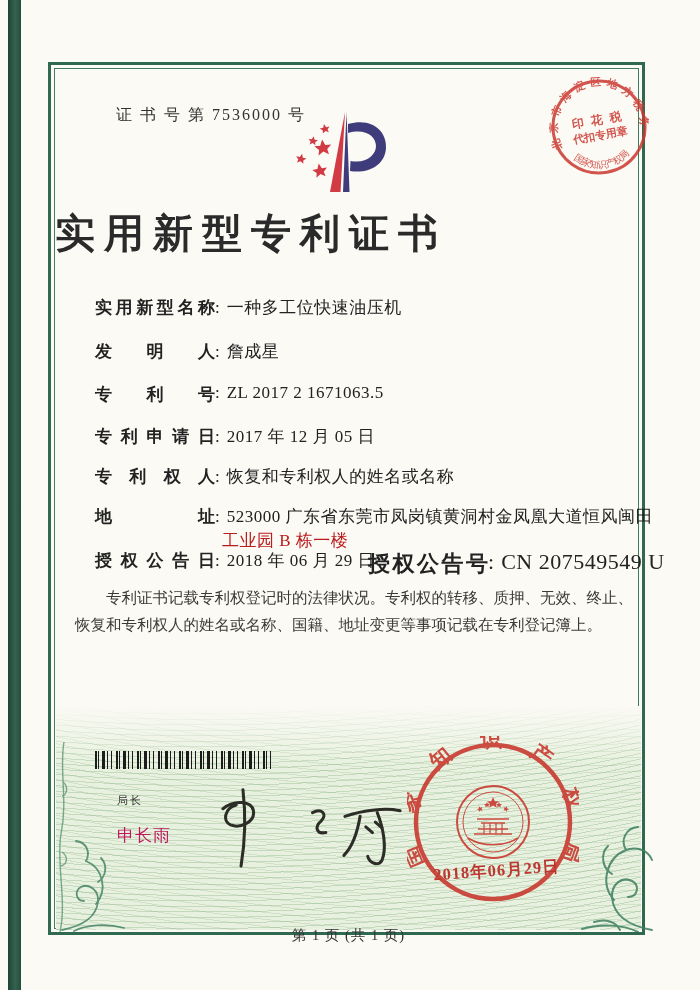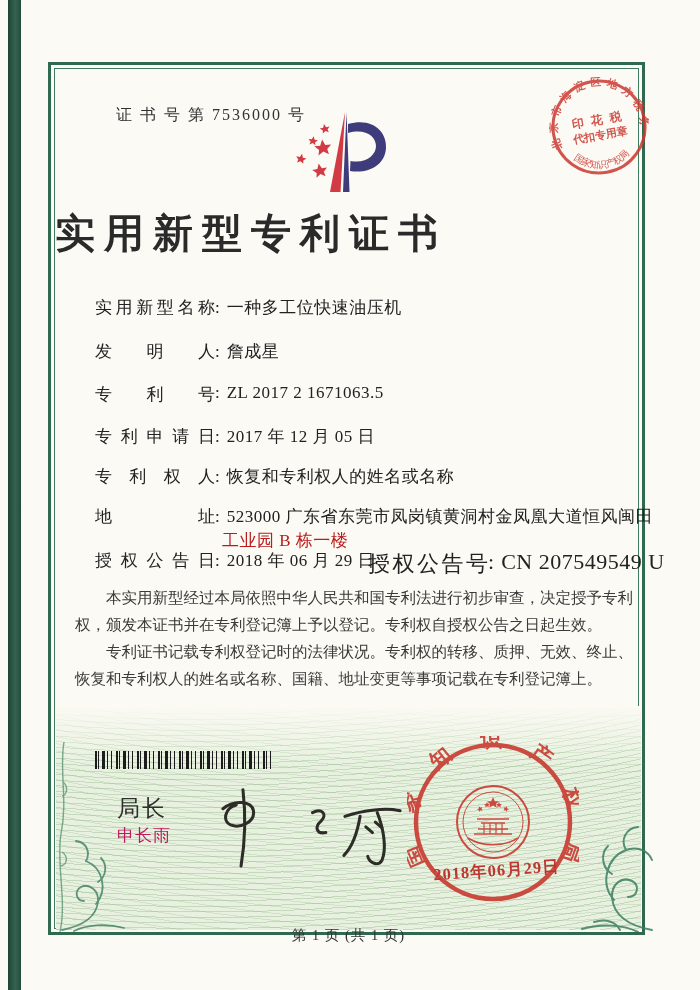--- a/index.html
+++ b/index.html
@@ -34,40 +34,40 @@
   }
   .cert-no{
     position:absolute;left:116px;top:105px;font-size:16px;letter-spacing:2px;color:#333;
   }
   .logo{position:absolute;left:291px;top:108px;width:112px;height:100px;}
   .title{
     position:absolute;left:55px;top:206px;width:587px;text-align:left;
     font-size:40px;font-weight:bold;letter-spacing:9px;color:#2a2a2a;
   }
   .frow{position:absolute;left:95px;font-size:17px;white-space:nowrap;color:#222;}
-  .flabel{display:inline-block;width:120px;text-align:justify;text-align-last:justify;vertical-align:top;}
+  .flabel{display:inline-block;width:120px;text-align:justify;text-align-last:justify;vertical-align:top;font-weight:bold;}
   .fcolon{display:inline-block;margin-right:7px;}
   .fval{letter-spacing:.5px;}
   .addr2{position:absolute;left:222px;top:529px;font-size:17px;letter-spacing:.5px;color:#b91c1c;}
   .frow-right{position:absolute;left:368px;font-size:22px;white-space:nowrap;color:#222;}
   .paras{
     position:absolute;left:75px;top:584px;width:558px;
     font-size:15.5px;line-height:27px;color:#3a3a38;text-align:justify;
   }
   .paras p{margin:0;text-indent:2em;}
   .barcode{
     position:absolute;left:95px;top:751px;width:176px;height:18px;z-index:3;
     background-image:repeating-linear-gradient(90deg,
       #1c1c1c 0 2px,transparent 2px 3px,
       #1c1c1c 3px 4px,transparent 4px 7px,
       #1c1c1c 7px 10px,transparent 10px 12px,
       #1c1c1c 12px 13px,transparent 13px 16px,
       #1c1c1c 16px 17px,transparent 17px 21px);
   }
-  .director-title{position:absolute;left:117px;top:793px;font-size:23px;letter-spacing:2px;z-index:3;color:#2e2e2c;font-family:Liberation Mono, monospace;}
+  .director-title{position:absolute;left:117px;top:793px;font-size:11px;letter-spacing:2px;z-index:3;color:#2e2e2c;font-family:Liberation Mono, monospace;}
   .director-name{position:absolute;left:117px;top:824px;font-size:17px;letter-spacing:1px;z-index:3;color:#be185d;}
   .signature{position:absolute;left:202px;top:776px;width:200px;height:95px;z-index:3;}
   .seal{position:absolute;left:407px;top:736px;width:172px;height:172px;z-index:5;opacity:.9;}
   .tax-stamp{position:absolute;left:549px;top:77px;width:100px;height:100px;z-index:5;opacity:.85;}
   .pagenum{
     position:absolute;left:55px;top:926px;width:587px;text-align:center;
     font-size:14.5px;letter-spacing:1px;color:#333;z-index:3;
   }
   .flourish{position:absolute;z-index:2;}
   svg text{font-family:"Liberation Serif","DejaVu Serif",serif;}
@@ -155,21 +155,20 @@
 </div>
 <div class="addr2">工业园 B 栋一楼</div>
 <div class="frow" style="top:549px">
   <span class="flabel">授权公告日</span><span class="fcolon">:</span><span class="fval">2018 年 06 月 29 日</span>
 </div>
 <div class="frow-right" style="top:549px">
   <span class="flabel">授权公告号</span><span class="fcolon">:</span><span class="fval">CN 207549549 U</span>
 </div>
 
 <div class="paras">
-  <p>本实用新型经过本局依照中华人民共和国专利法进行初步审查，决定授予专利权，颁发本证书并在专利登记簿上予以登记。专利权自授权公告之日起生效。</p>
   <p>专利证书记载专利权登记时的法律状况。专利权的转移、质押、无效、终止、恢复和专利权人的姓名或名称、国籍、地址变更等事项记载在专利登记簿上。</p>
 </div>
 
 <div class="barcode"></div>
 
 <div class="director-title">局长</div>
 <div class="director-name">申长雨</div>
 
 <svg class="signature" viewBox="0 0 210 95">
   <g stroke="#2d2d28" stroke-width="3.2" fill="none" stroke-linecap="round" stroke-linejoin="round">

